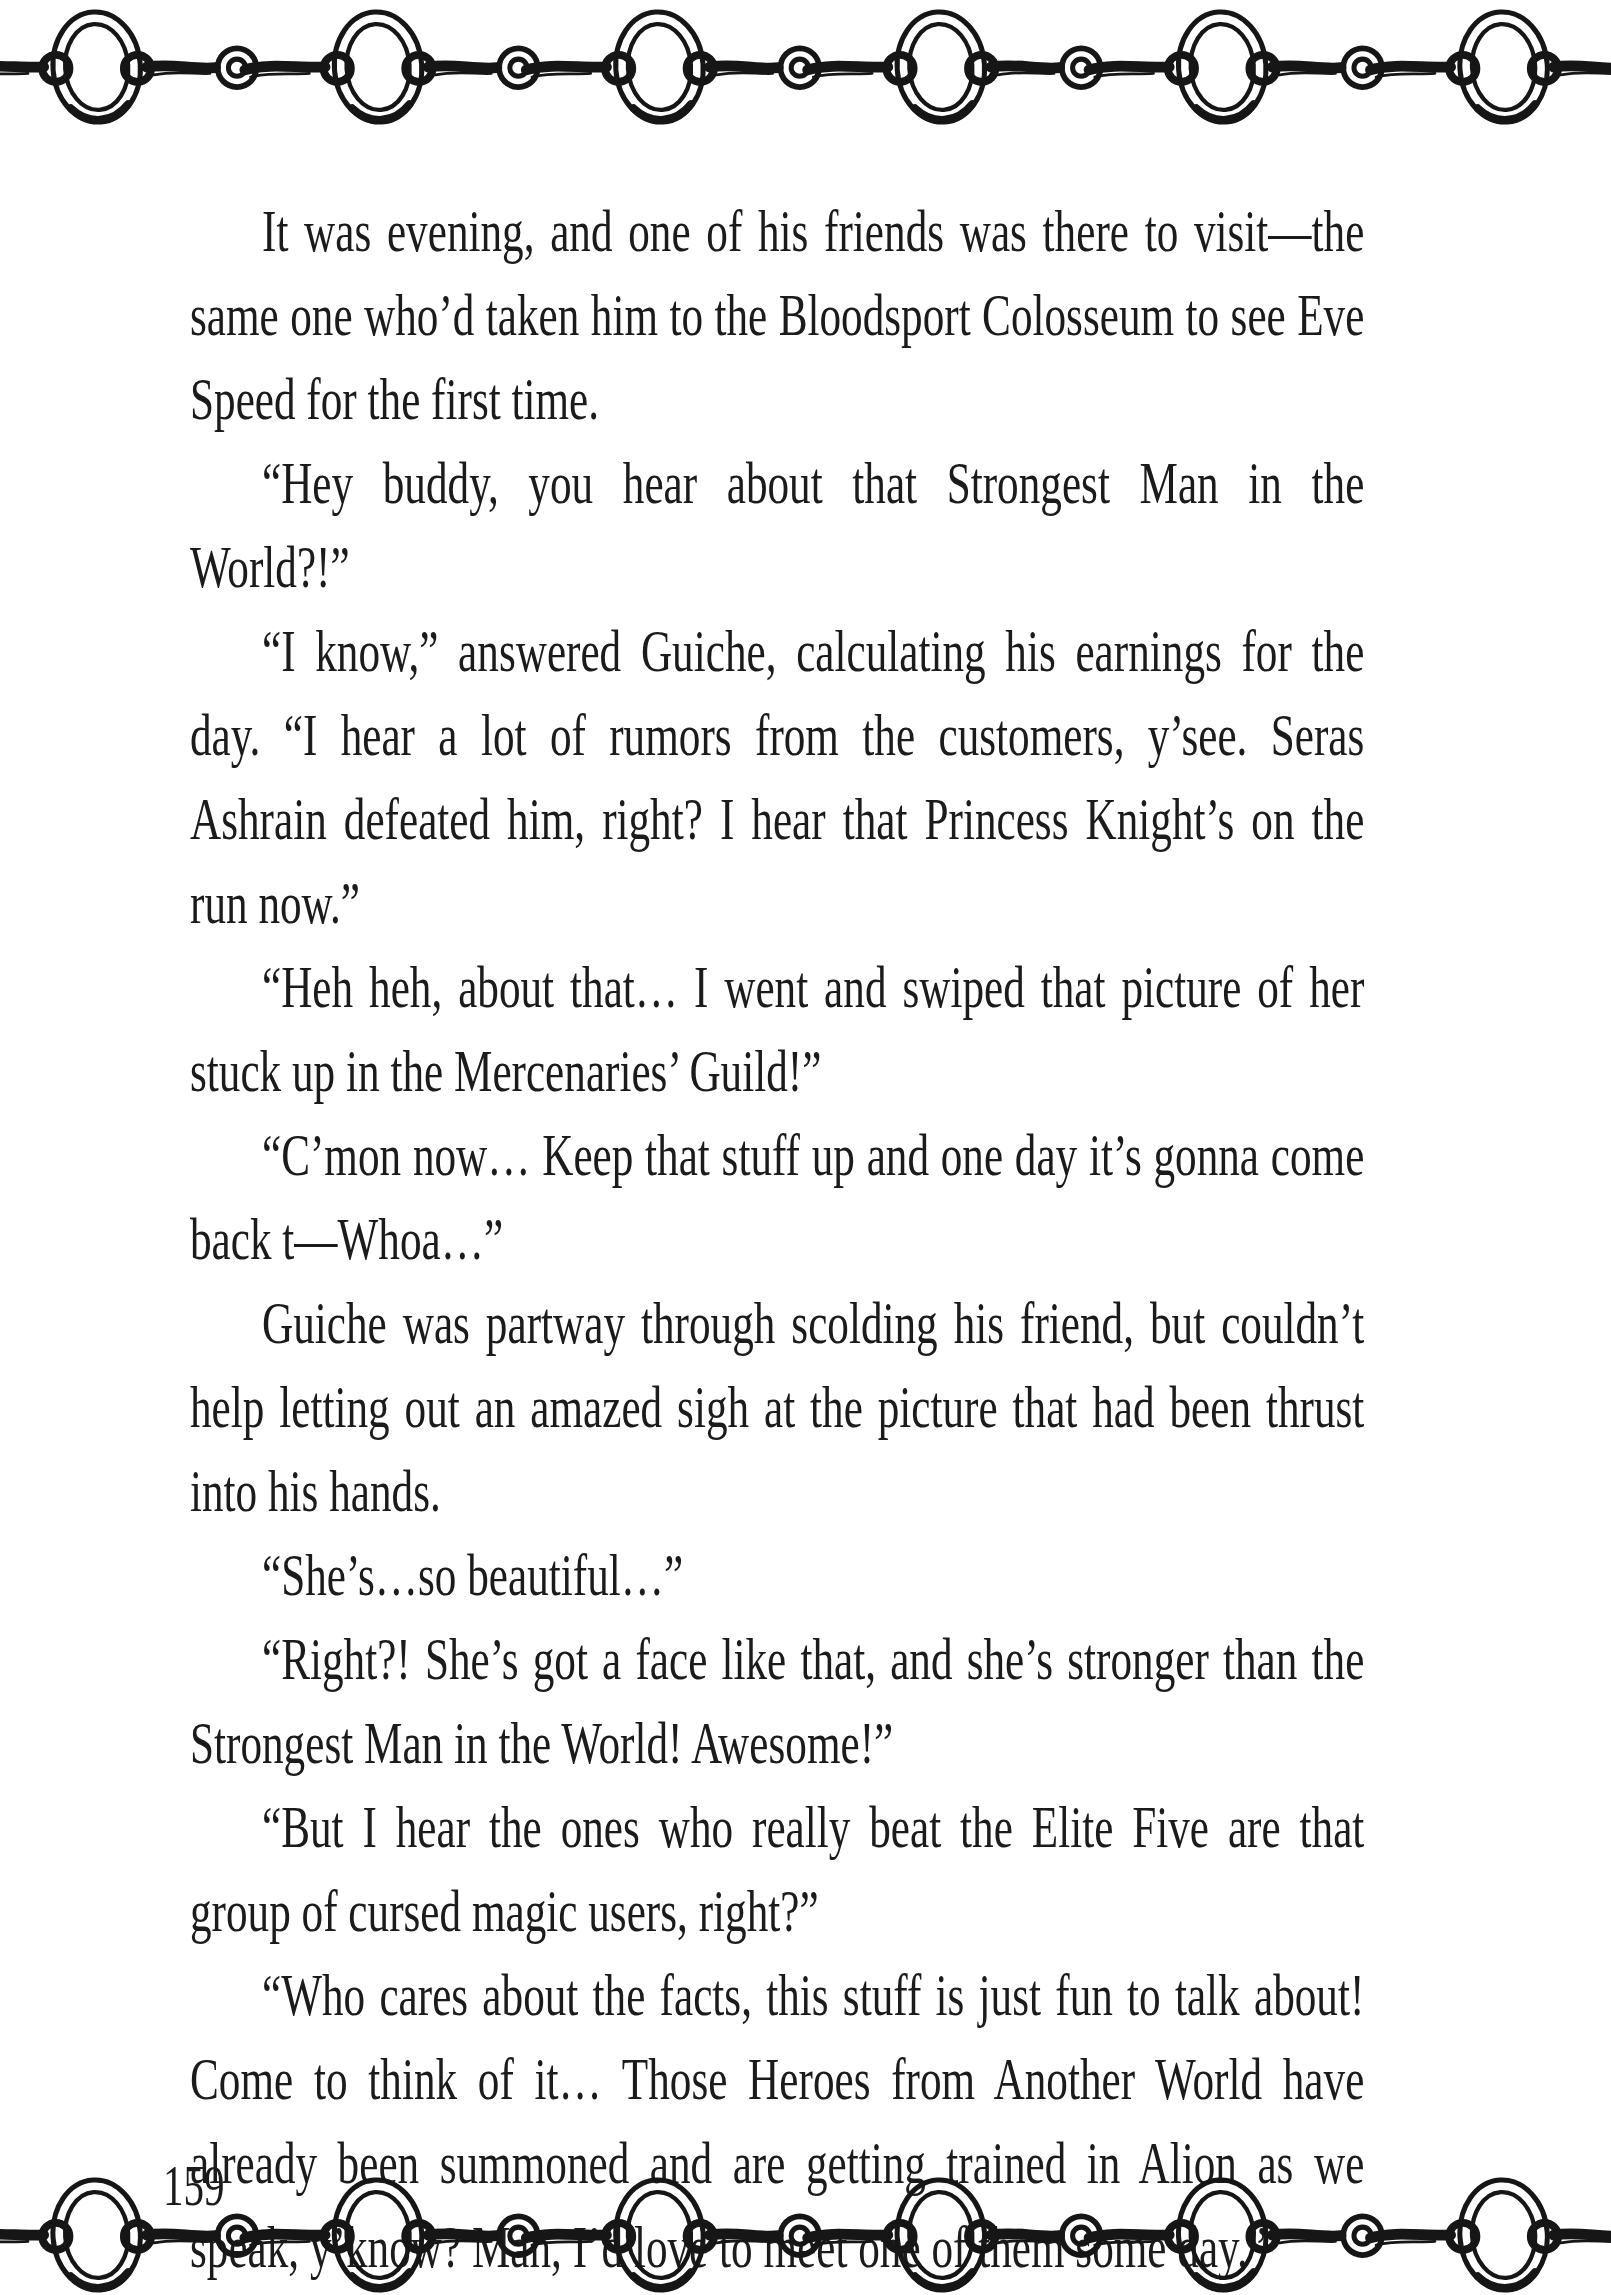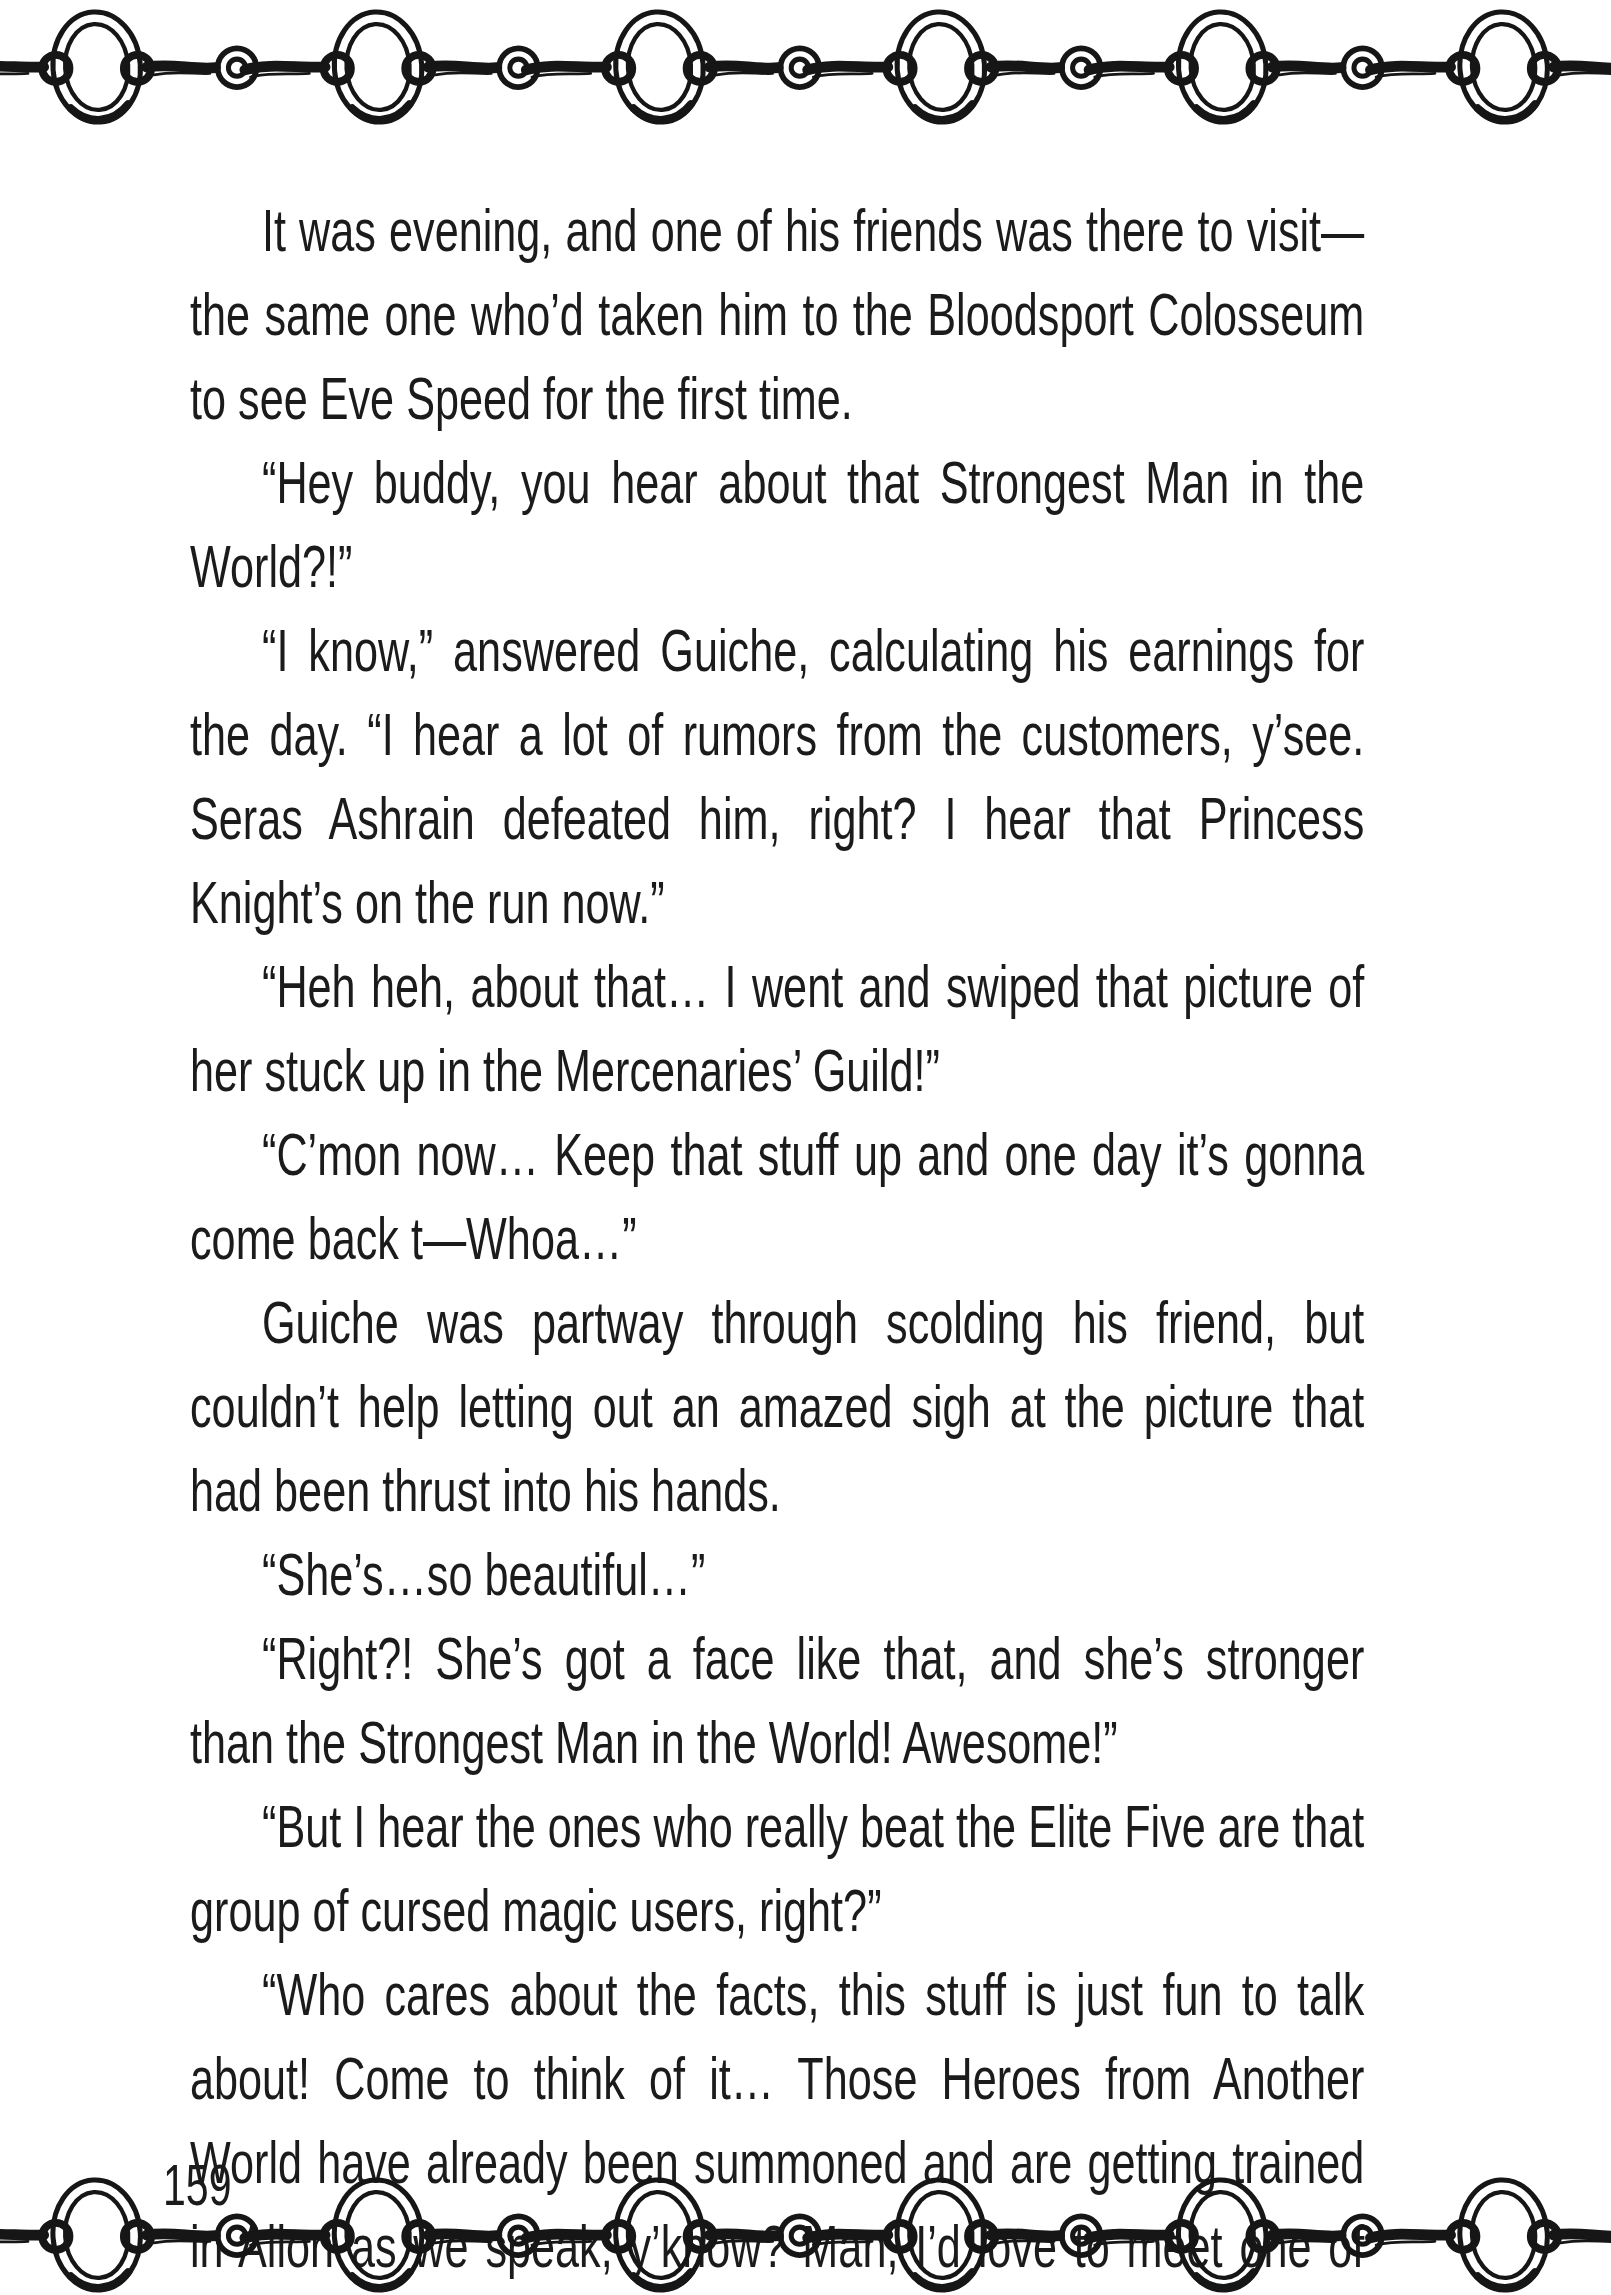--- a/index.html
+++ b/index.html
@@ -6,21 +6,21 @@
     margin: 0;
     padding: 0;
     background: #ffffff;
   }
   .page {
     position: relative;
     width: 1611px;
     height: 2295px;
     background: #ffffff;
     overflow: hidden;
-    font-family: Liberation Sans, sans-serif;
+    font-family: Liberation Serif, serif;
     color: #1b1b1b;
   }
   .chain {
     position: absolute;
     left: 0;
     display: block;
   }
   .chain-top { top: 5.7px; }
   .chain-bottom { top: 2174px; }
   .text-block {

